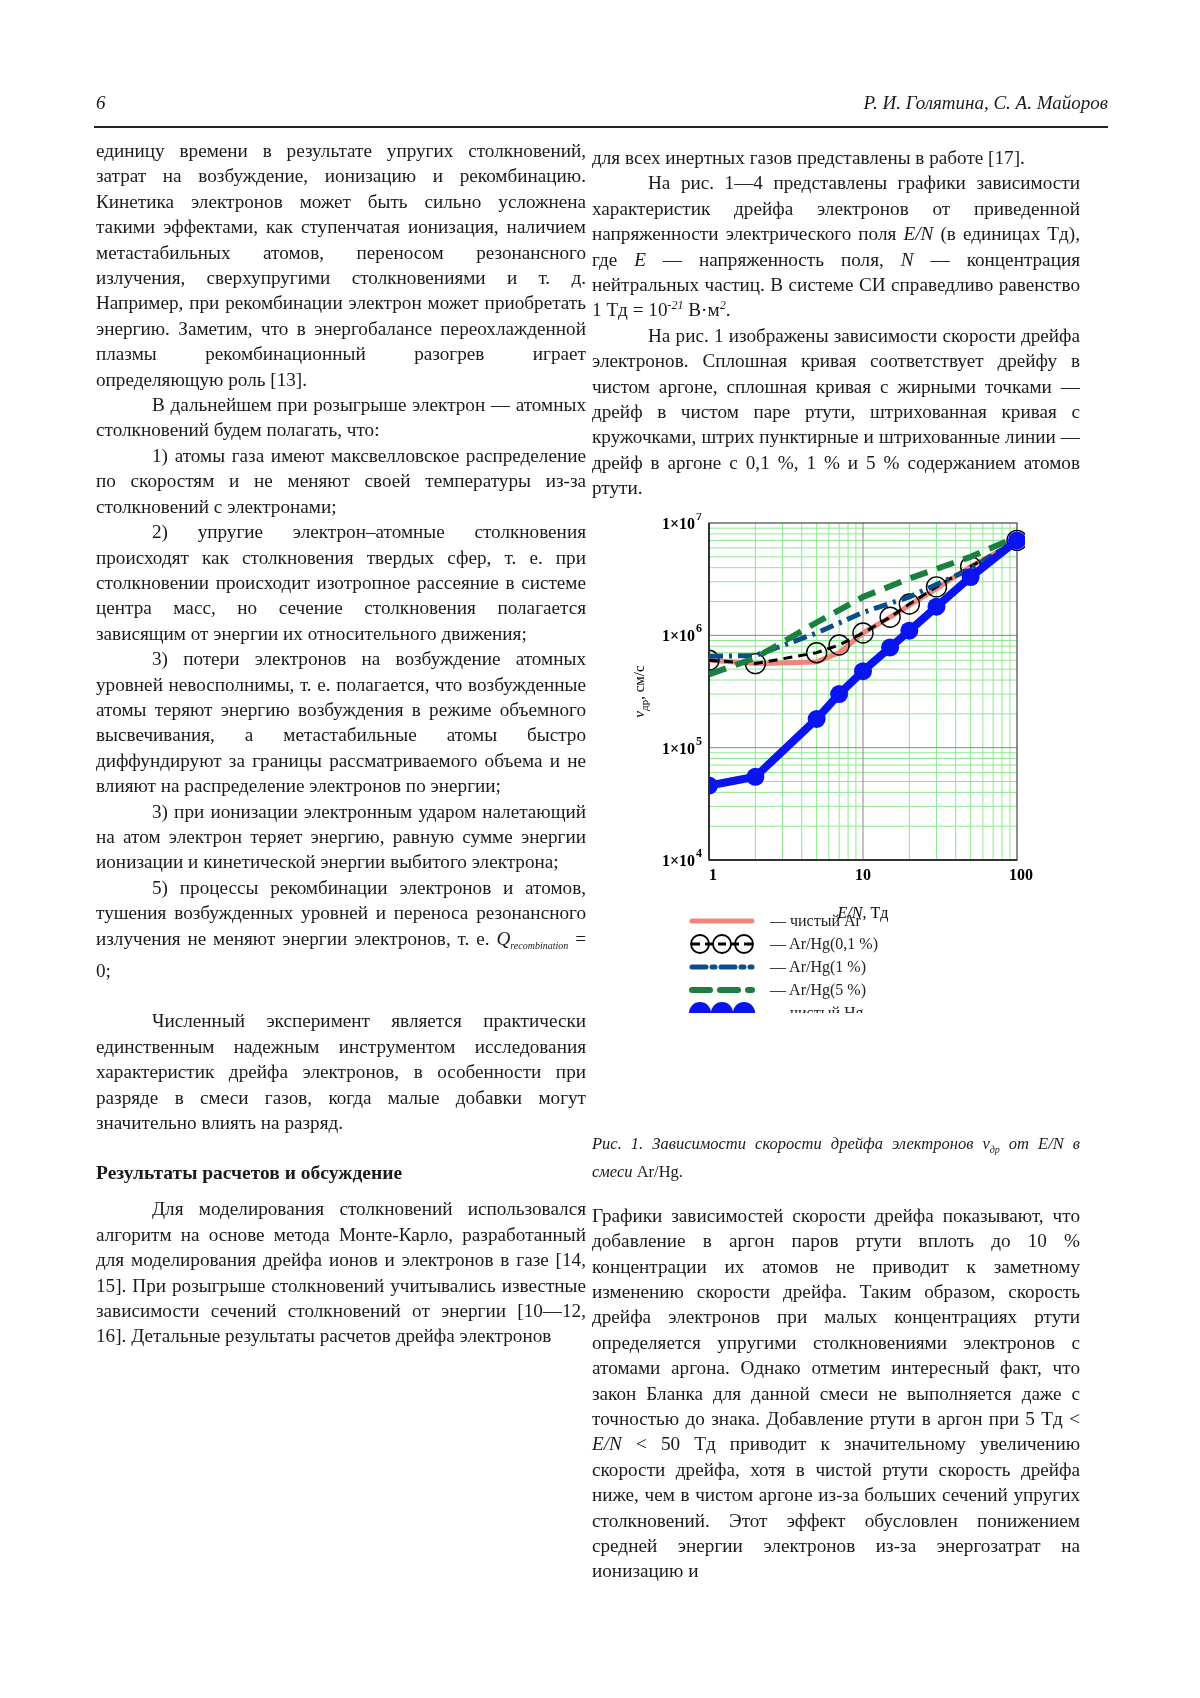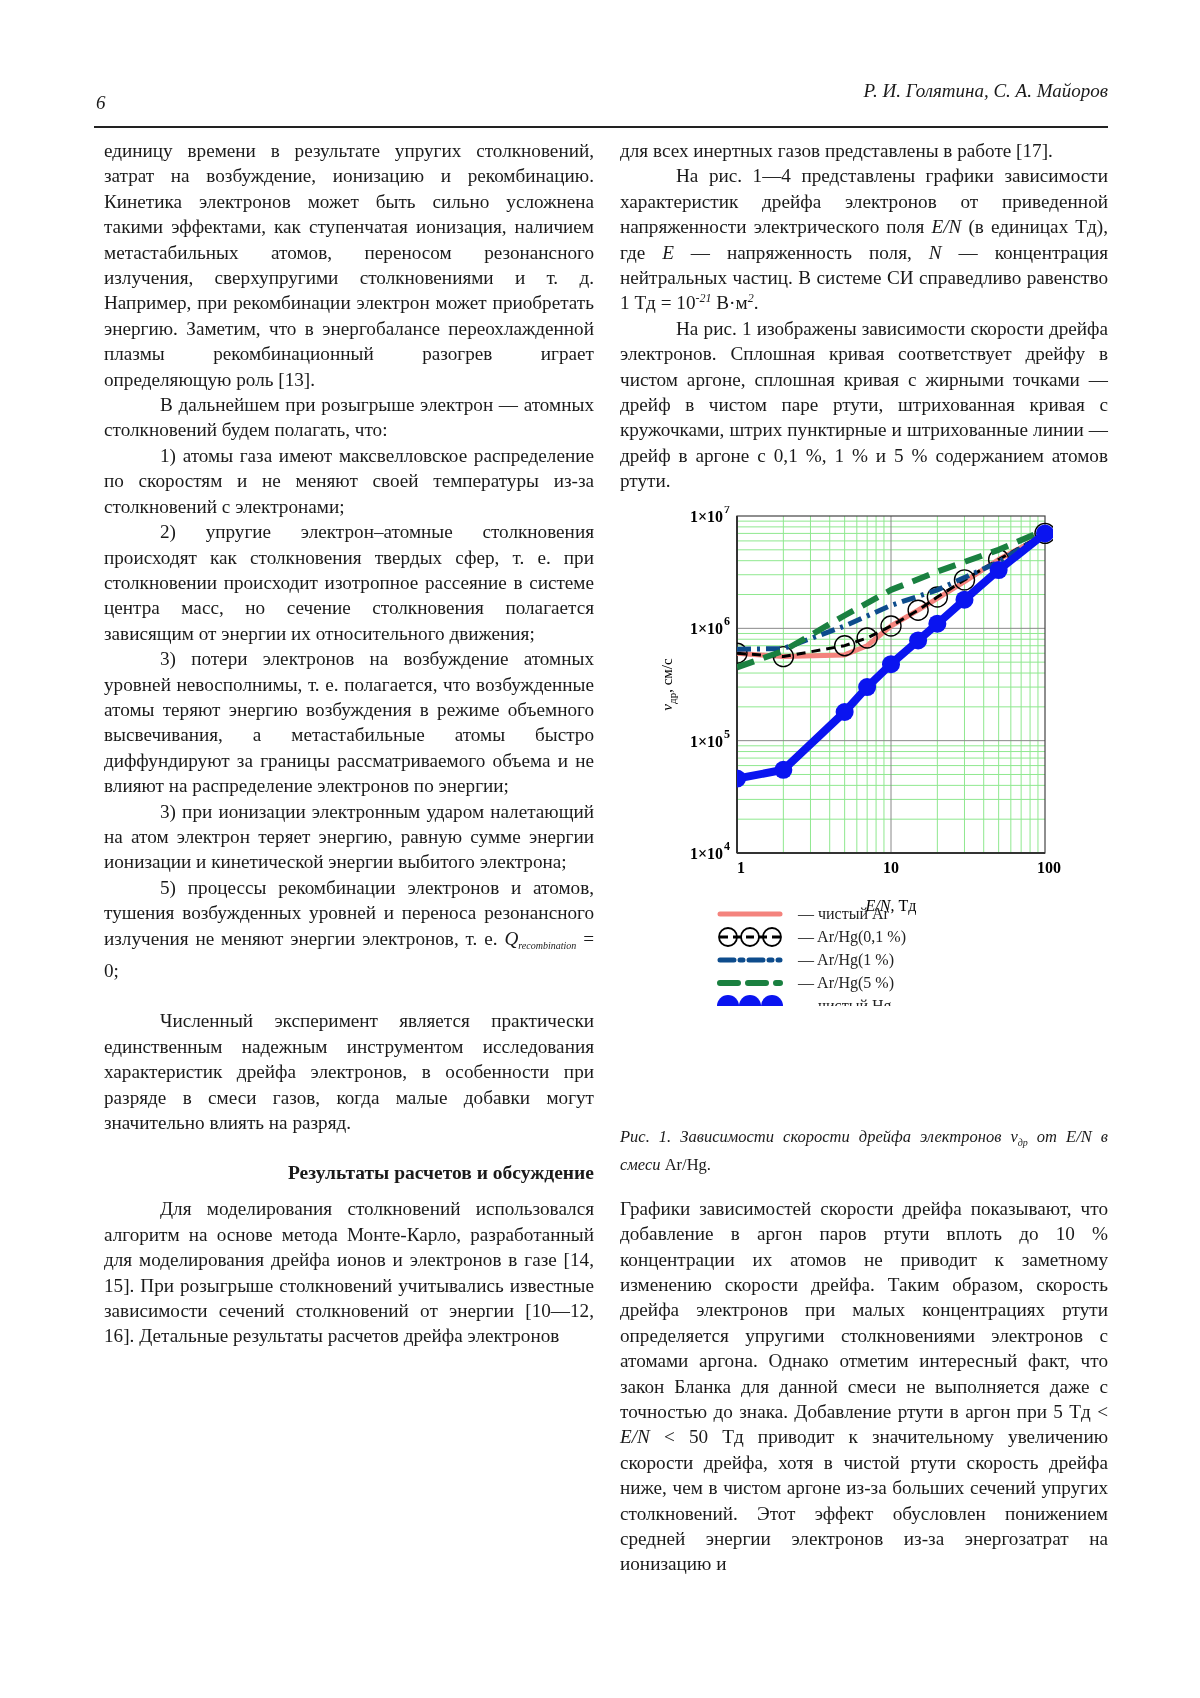--- a/index.html
+++ b/index.html
@@ -1,26 +1,26 @@
 <!DOCTYPE html>
 <html><head>
 <meta charset="utf-8">
 <style>
   html, body { margin:0; padding:0; background:#fff; }
   body { width:1200px; height:1698px; position:relative; font-family:"Liberation Serif", serif; color:#1a1a1a; overflow:hidden; }
   .hdr-page { position:absolute; left:96px; top:92px; font-style:italic; font-size:19px; }
-  .hdr-auth { position:absolute; right:92px; top:80px; font-style:italic; font-size:19px; }
+  .hdr-auth { position:absolute; right:92px; top:92px; font-style:italic; font-size:19px; }
   .hdr-rule { position:absolute; left:94px; right:92px; top:126px; height:2px; background:#222; }
   .col { position:absolute; top:138px; width:490px; font-size:19.2px; line-height:25.4px; text-align:justify; }
-  .col.left { left:104px; }
-  .col.right { left:620px; width:488px; }
+  .col.left { left:96px; }
+  .col.right { left:592px; width:488px;margin-top:7px; }
   .col p { margin:0; }
   .ind { text-indent:56px; }
   .gap { height:25px; }
-  .sec-title { text-align:right; font-weight:bold; font-size:19.5px; margin:0; line-height:26px; }
+  .sec-title { text-align:left; font-weight:bold; font-size:19.5px; margin:0; line-height:26px; }
   .sub { font-style:italic; font-size:10px; vertical-align:-4px; }
   sup { font-size:12px; line-height:0;font-style:italic; }
   .chart-wrap { position:relative; width:488px; height:620px; margin-top:12px; }
   .chart-wrap svg { position:absolute; left:0; top:0; }
   .caption { font-style:italic; font-weight:normal; font-size:16.5px; line-height:22px; margin:0; }
   .caption .up { font-style:normal; }
   .legend-label { font-family:"Liberation Serif", serif; font-size:16px; fill:#222; }
 </style>
 </head>
 <body>

